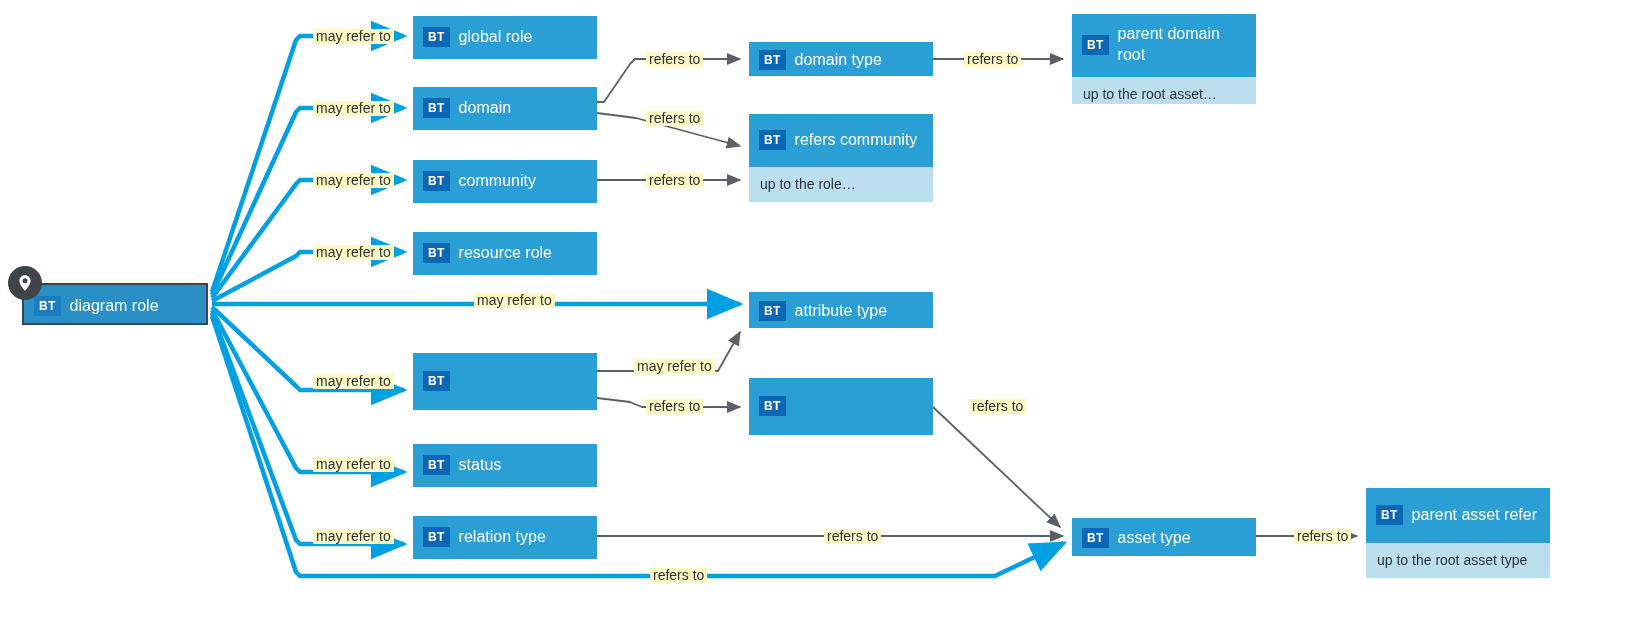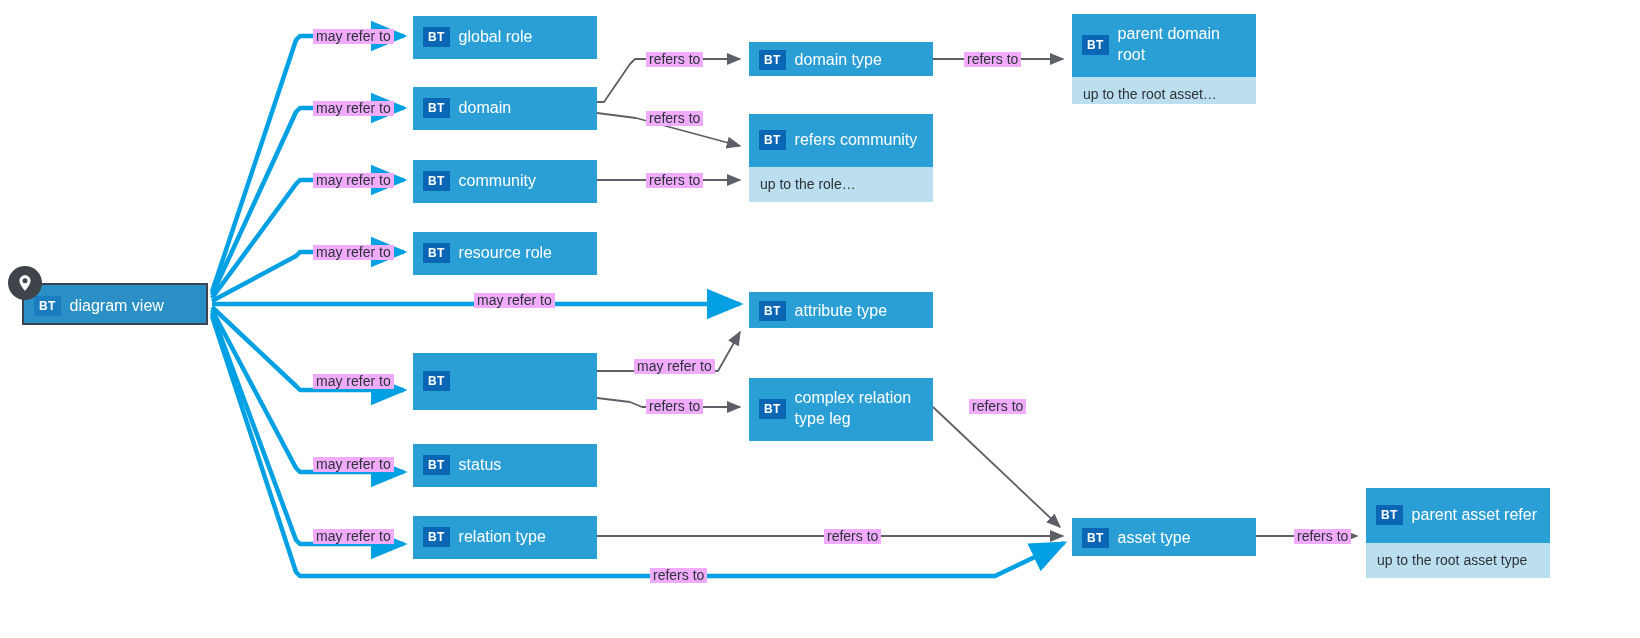--- a/index.html
+++ b/index.html
@@ -68,21 +68,21 @@
     font-size: 14px;
     line-height: 18px;
     padding: 8px 11px 9px 11px;
     white-space: nowrap;
     overflow: hidden;
   }
   .edge-label {
     position: absolute;
     font-size: 14px;
     color: #2d3239;
-    background: #f0abfc;
+    background: #fef9c3;
     line-height: 15px;
     padding: 0 3px;
     white-space: nowrap;
     z-index: 4;
   }
   .pin {
     position: absolute;
     width: 34px;
     height: 34px;
     border-radius: 50%;
@@ -136,21 +136,21 @@
   <div class="pin" style="left:8px; top:266px;">
     <svg width="20" height="20" viewBox="0 0 20 20" aria-hidden="true">
       <path d="M10 2.2c-3.1 0-5.6 2.5-5.6 5.6 0 4.1 5.6 10 5.6 10s5.6-5.9 5.6-10c0-3.1-2.5-5.6-5.6-5.6z" fill="#ffffff"></path>
       <circle cx="10" cy="7.8" r="2.5" fill="#3f444b"></circle>
     </svg>
   </div>
 
   <div class="node root" style="left:22px; top:283px; width:186px; height:42px;">
     <div class="node-head">
       <span class="badge">BT</span>
-      <span class="node-label">diagram view</span>
+      <span class="node-label">diagram role</span>
     </div>
   </div>
 
   <div class="node" style="left:413px; top:16px; width:184px; height:41px;">
     <div class="node-head">
       <span class="badge">BT</span>
       <span class="node-label">global role</span>
     </div>
   </div>
 
@@ -221,21 +221,20 @@
   <div class="node" style="left:749px; top:292px; width:184px; height:35px;">
     <div class="node-head" style="padding-top:7px;padding-bottom:7px;">
       <span class="badge">BT</span>
       <span class="node-label">attribute type</span>
     </div>
   </div>
 
   <div class="node" style="left:749px; top:378px; width:184px; height:57px;">
     <div class="node-head">
       <span class="badge">BT</span>
-      <span class="node-label">complex relation type leg</span>
     </div>
   </div>
 
   <div class="node" style="left:1072px; top:518px; width:184px; height:37px;">
     <div class="node-head" style="padding-top:8px;padding-bottom:8px;">
       <span class="badge">BT</span>
       <span class="node-label">asset type</span>
     </div>
   </div>
 

